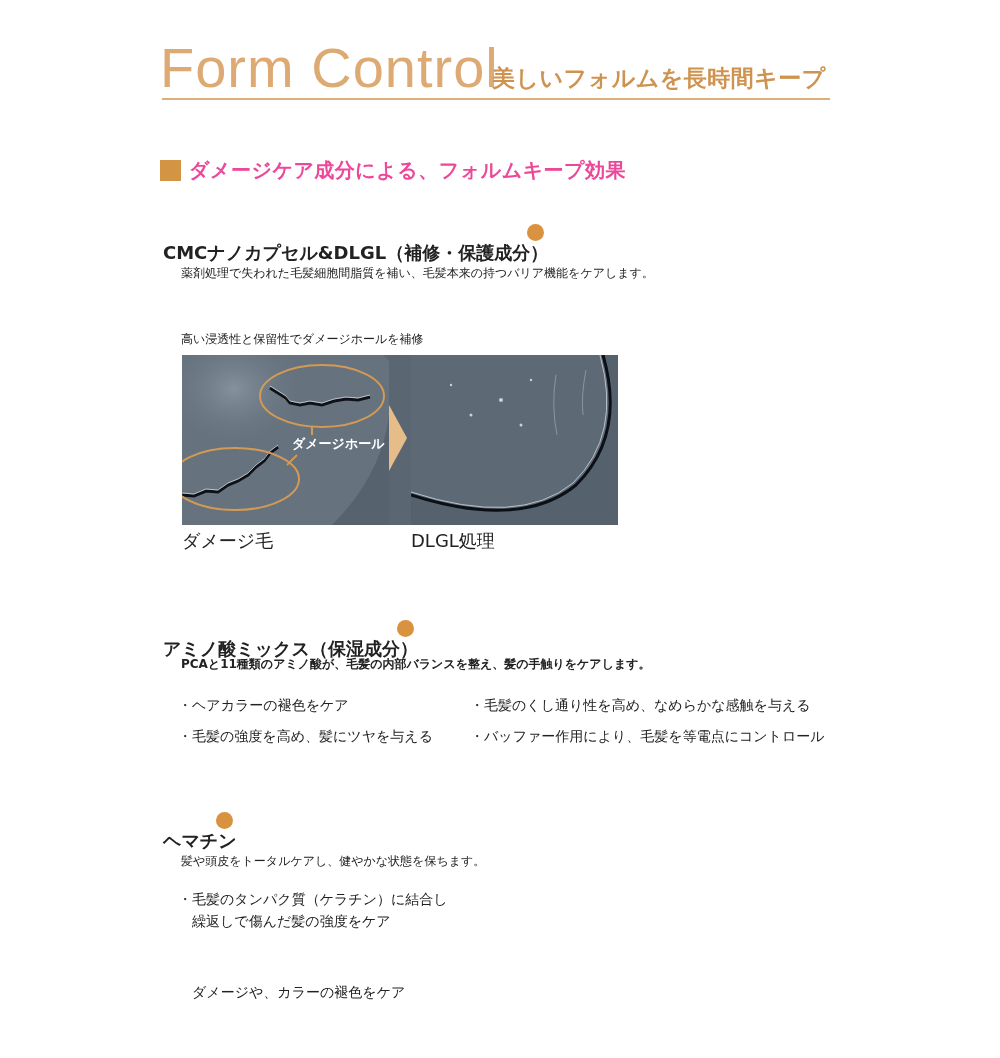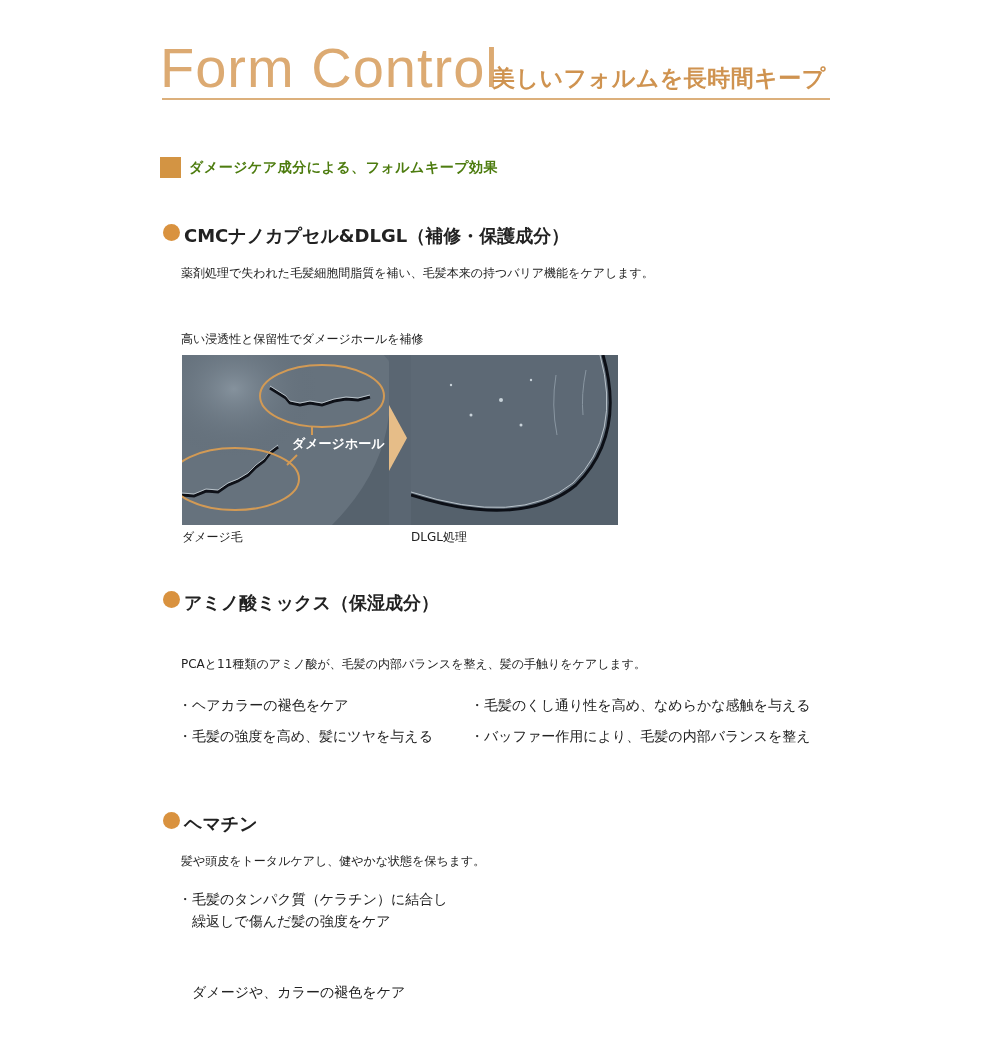--- a/index.html
+++ b/index.html
@@ -5,30 +5,30 @@
   html, body { margin:0; padding:0; background:#ffffff; }
   body { width:1000px; height:1058px; position:relative; overflow:hidden;
          font-family:"DejaVu Sans","Liberation Sans",sans-serif; color:#222; }
   .abs { position:absolute; }
   .hero-title { left:160px; top:38px; font-family:"Liberation Sans","DejaVu Sans",sans-serif;
         font-size:56px; font-weight:300; color:#dcaa72; letter-spacing:1px; line-height:60px; }
   .hero-sub { left:492px; top:64px; font-size:23px; color:#cf9350; font-weight:bold; line-height:28px; letter-spacing:0.5px; }
   .hero-rule { left:162px; top:98px; width:668px; height:2px; background:#dcb07c; }
   .sec-head { left:160px; top:157px; display:flex; align-items:center; }
   .sec-square { width:21px; height:21px; background:#d39443; margin-right:8px; }
-  .sec-head-text { font-size:14px; font-weight:bold; color:#4d7c0f; letter-spacing:0.5px; }
-  .sub-head { display:flex; align-items:flex-start; }
+  .sec-head-text { font-size:20px; font-weight:bold; color:#ec4899; letter-spacing:0.5px; }
+  .sub-head { display:flex; align-items:flex-end;flex-direction:column; }
   .dot { width:17px; height:17px; border-radius:50%; background:#d9923f; margin-right:4px; }
   .sub-head-text { font-size:18px; font-weight:bold; color:#222; }
   .body-text { font-size:12px; color:#222; line-height:20px; }
   .small-text { font-size:14px; color:#222; line-height:22px; }
   .micro { left:182px; top:355px; width:243px; height:170px; background:#5a6672; overflow:hidden; }
   .micro2 { left:411px; top:355px; width:207px; height:170px; background:#586470; overflow:hidden; }
   .arrow { left:389px; top:405px; width:0; height:0; border-top:33px solid transparent; border-bottom:33px solid transparent; border-left:18px solid #e6bd88; }
-  .caption { font-size:12px; color:#222; }
+  .caption { font-size:18px; color:#222; }
 </style>
 </head>
 <body>
 
 <div class="abs hero-title">Form Control</div>
 <div class="abs hero-sub">美しいフォルムを長時間キープ</div>
 <div class="abs hero-rule"></div>
 
 <div class="abs sec-head">
   <div class="sec-square"></div>
@@ -81,30 +81,30 @@
     <circle cx="60" cy="60" r="1.5" fill="#c8d2d9"></circle>
     <circle cx="110" cy="70" r="1.5" fill="#c8d2d9"></circle>
     <circle cx="40" cy="30" r="1.2" fill="#c8d2d9"></circle>
     <circle cx="120" cy="25" r="1.2" fill="#c8d2d9"></circle>
   </svg>
 </div>
 
 <div class="abs caption" style="left:182px; top:529px;">ダメージ毛</div>
 <div class="abs caption" style="left:411px; top:529px;text-align:right;">DLGL処理</div>
 
-<div class="abs sub-head" style="left:163px; top:591px;">
+<div class="abs sub-head" style="left:163px; top:620px;">
   <div class="dot"></div>
   <div class="sub-head-text">アミノ酸ミックス（保湿成分）</div>
 </div>
-<div class="abs body-text" style="left:181px; top:654px;">PCAと11種類のアミノ酸が、毛髪の内部バランスを整え、髪の手触りをケアします。</div>
+<div class="abs body-text" style="left:181px; top:654px;font-weight:bold;">PCAと11種類のアミノ酸が、毛髪の内部バランスを整え、髪の手触りをケアします。</div>
 
 <div class="abs small-text" style="left:178px; top:694px;">・ヘアカラーの褪色をケア</div>
 <div class="abs small-text" style="left:470px; top:694px;">・毛髪のくし通り性を高め、なめらかな感触を与える</div>
 <div class="abs small-text" style="left:178px; top:725px;">・毛髪の強度を高め、髪にツヤを与える</div>
-<div class="abs small-text" style="left:470px; top:725px;">・バッファー作用により、毛髪の内部バランスを整え</div>
+<div class="abs small-text" style="left:470px; top:725px;">・バッファー作用により、毛髪を等電点にコントロール</div>
 
 <div class="abs sub-head" style="left:163px; top:812px;">
   <div class="dot"></div>
   <div class="sub-head-text">ヘマチン</div>
 </div>
 <div class="abs body-text" style="left:181px; top:851px;">髪や頭皮をトータルケアし、健やかな状態を保ちます。</div>
 
 <div class="abs small-text" style="left:178px; top:888px;">
   <div>・毛髪のタンパク質（ケラチン）に結合し</div>
   <div>　繰返しで傷んだ髪の強度をケア</div>

